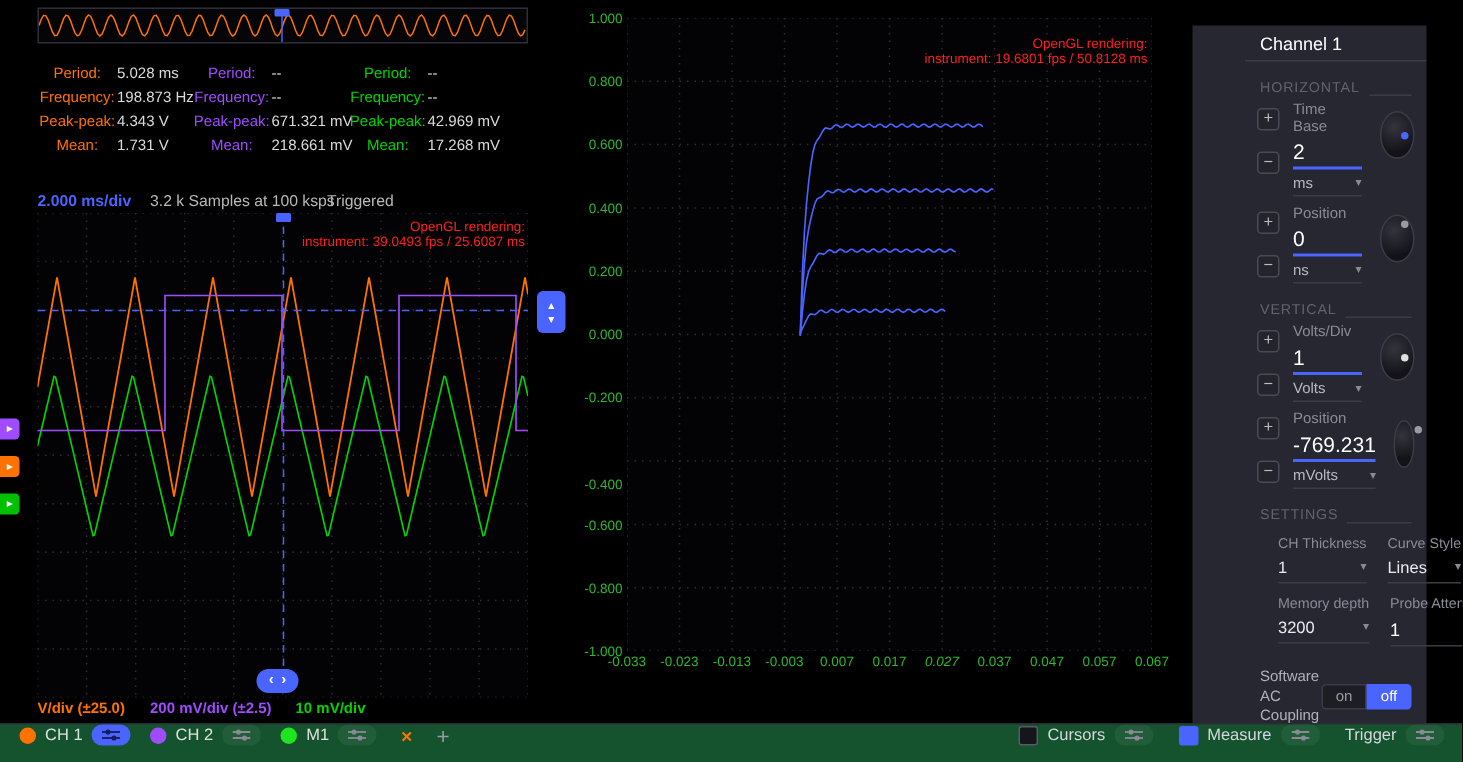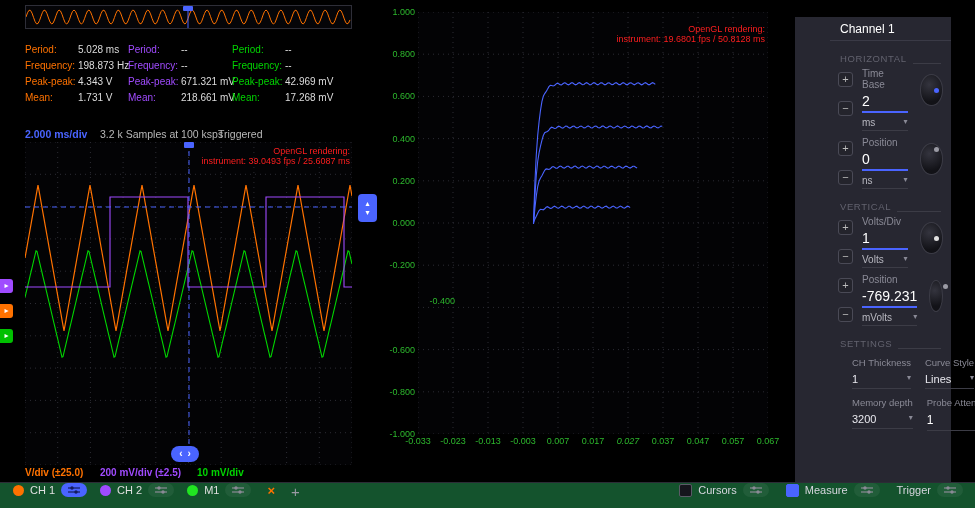--- a/index.html
+++ b/index.html
@@ -8,21 +8,21 @@
   .app { position:relative; width:975px; height:508px; background:#000; overflow:hidden; }
 
   
   .strip { position:absolute; left:25px; top:5px; width:327px; height:24px;
            border:1px solid #2e2e38; background:#050508; }
   .strip svg { display:block; }
 
   
   .meas-col { position:absolute; top:42px; font-size:10px; }
   .mrow { line-height:16px; white-space:nowrap; }
-  .mlabel { display:inline-block; width:53px; }
+  .mlabel { display:inline-block; width:53px;text-align:center; }
   .c1 { color:#ff7200; } .c2 { color:#a04bff; } .c3 { color:#00d500; }
   .mval { color:#dcdcdc; }
 
   
   .status-row span { position:absolute; top:128px; font-size:10.5px; }
   .st-tb { left:25px; color:#4a64ff; font-weight:bold; }
   .st-samples { left:100px; color:#b8b8b8; }
   .st-trig { left:218px; color:#b8b8b8; }
 
   
@@ -229,21 +229,21 @@
       <polyline points="115.5,210.3 116.9,207.0 118.3,204.3 119.7,201.3 121.1,198.5 122.5,197.3 123.9,197.5 125.3,197.8 126.7,196.8 128.1,195.3 129.5,194.7 130.9,195.5 132.3,196.4 133.7,196.2 135.1,194.9 136.5,194.2 137.9,194.9 139.3,196.0 140.7,196.2 142.1,195.1 143.5,194.2 144.9,194.6 146.3,195.7 147.7,196.2 149.1,195.4 150.5,194.3 151.9,194.3 153.3,195.5 154.7,196.2 156.1,195.6 157.5,194.5 158.9,194.2 160.3,195.2 161.7,196.2 163.1,195.9 164.5,194.7 165.9,194.1 167.3,194.9 168.7,196.0 170.1,196.1 171.5,195.0 172.9,194.1 174.3,194.6 175.7,195.8 177.1,196.2 178.5,195.3 179.9,194.2 181.3,194.4 182.7,195.5 184.1,196.2 185.5,195.6 186.9,194.4 188.3,194.2 189.7,195.2 191.1,196.2 192.5,195.8 193.9,194.7 195.3,194.1 196.7,194.9 198.1,196.0 199.5,196.0 200.9,194.9 202.3,194.1 203.7,194.7 205.1,195.8 206.5,196.2 207.9,195.2 209.3,194.2 210.7,194.4 212.1,195.6 " fill="none" stroke="#4a64ff" stroke-width="1.1"></polyline>
     </svg>
   <div id="xy-ylabels">
       <div class="ytick" style="top: 7px;">1.000</div>
       <div class="ytick" style="top: 49.2px;">0.800</div>
       <div class="ytick" style="top: 91.4px;">0.600</div>
       <div class="ytick" style="top: 133.6px;">0.400</div>
       <div class="ytick" style="top: 175.8px;">0.200</div>
       <div class="ytick" style="top: 218px;">0.000</div>
       <div class="ytick" style="top: 260.2px;">-0.200</div>
-      <div class="ytick" style="top: 296px; margin-left: 40px;">-0.400</div>
+      <div class="ytick" style="top: 318px;">-0.400</div>
       <div class="ytick" style="top: 344.6px;">-0.600</div>
       <div class="ytick" style="top: 386.8px;">-0.800</div>
       <div class="ytick" style="top: 429px;">-1.000</div>
     </div>
   <div id="xy-xlabels">
       <div class="xtick" style="left: 401px;">-0.033</div>
       <div class="xtick" style="left: 436px;">-0.023</div>
       <div class="xtick" style="left: 471px;">-0.013</div>
       <div class="xtick" style="left: 506px;">-0.003</div>
       <div class="xtick" style="left: 541px;">0.007</div>
@@ -370,20 +370,27 @@
           <span>3200</span>
           <span class="caret">▾</span>
         </div>
       </div>
       <div class="set-col">
         <div class="set-label">Probe Attenuation</div>
         <div class="plainval">1</div>
       </div>
     </div>
 
+    <div class="ac-row">
+      <div class="ac-label">Software AC Coupling</div>
+      <div class="onoff">
+        <div class="on">on</div>
+        <div class="off">off</div>
+      </div>
+    </div>
   </div>
 
   <div class="bottombar">
 
     <div class="chgrp">
       <span class="chdot" style="background:#ff7200"></span>
       <span class="chname">CH 1</span>
       <span class="menu-pill active">
         <svg width="12" height="8" viewBox="0 0 12 8">
             <line x1="0" y1="2" x2="12" y2="2" stroke="currentColor" stroke-width="1.2"></line>

